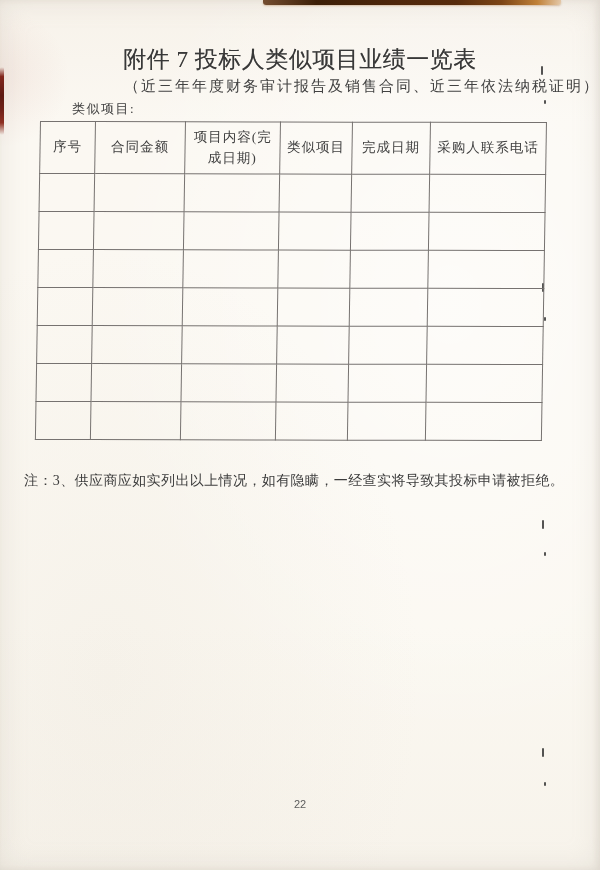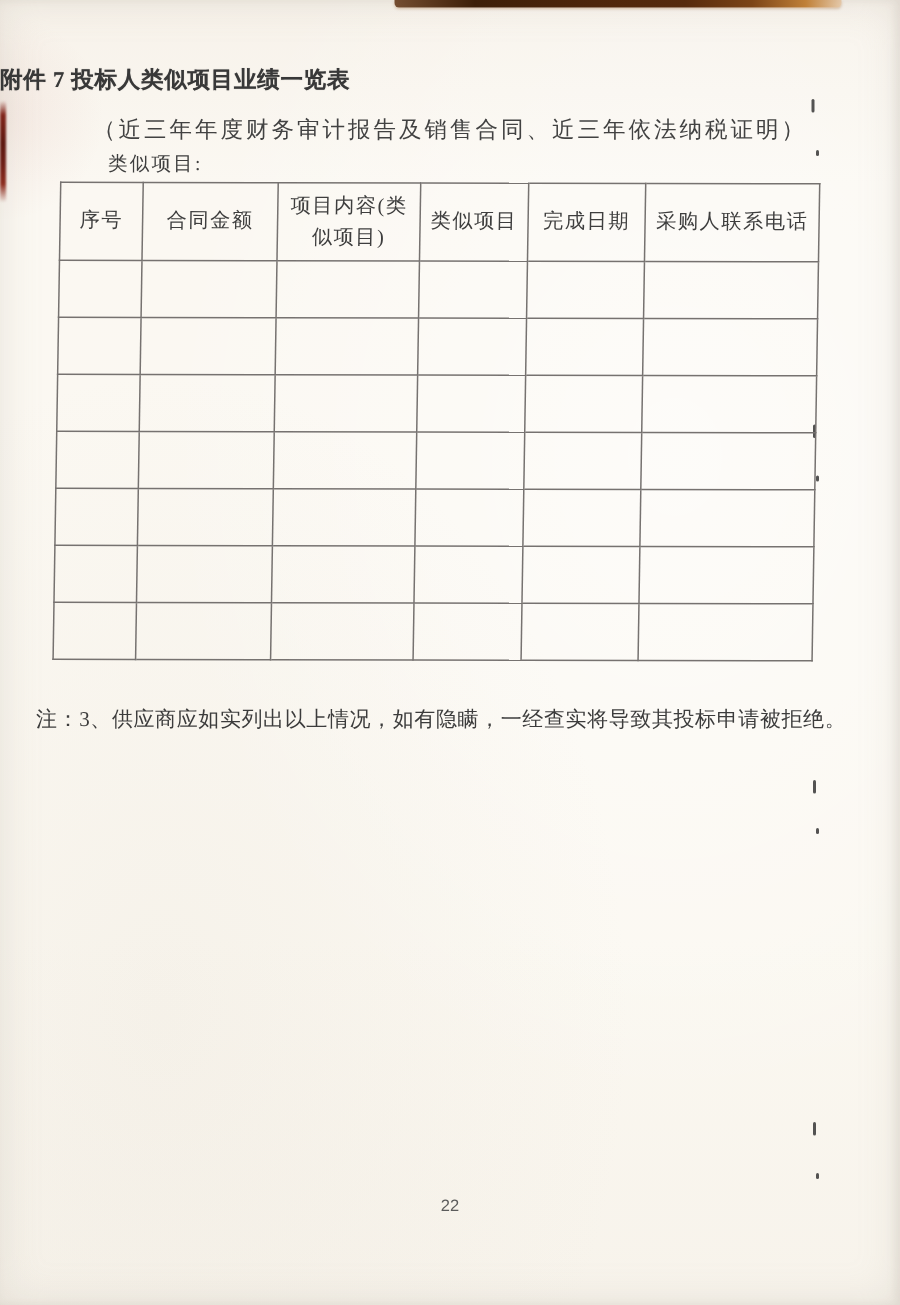--- a/index.html
+++ b/index.html
@@ -45,28 +45,29 @@
   .m3 { left: 542px; top: 283px; }
   .m4 { left: 544px; top: 317px; }
   .m5 { left: 542px; top: 520px; }
   .m6 { left: 544px; top: 552px; }
   .m7 { left: 542px; top: 748px; }
   .m8 { left: 544px; top: 782px; }
 
   
   .title {
     position: absolute; top: 44px; left: 0; width: 100%;
-    font-size: 15px; font-weight: bold;
+    text-align: center;
+    font-size: 23px; font-weight: normal;
     letter-spacing: 0.5px;
     color: #383838;
     text-shadow: 0 0 0.5px rgba(56,56,56,0.55);
   }
   .subtitle {
     position: absolute; top: 77px; left: 0; width: 100%;
-    text-align: center;
+    text-align: right;
     font-size: 15px; letter-spacing: 2px;
     color: #424242;
   }
   .project-label {
     position: absolute; top: 100px; left: 72px;
     font-size: 13px; letter-spacing: 1.5px;
     color: #3e3e3e;
   }
 
   
@@ -135,21 +136,21 @@
         <col style="width: 90px;">
         <col style="width: 95px;">
         <col style="width: 72px;">
         <col style="width: 78px;">
         <col style="width: 116px;">
       </colgroup>
     <thead>
       <tr>
           <th>序号</th>
           <th>合同金额</th>
-          <th>项目内容(类似项目)</th>
+          <th>项目内容(完成日期)</th>
           <th>类似项目</th>
           <th>完成日期</th>
           <th>采购人联系电话</th>
         </tr>
     </thead>
     <tbody>
         <tr>
           <td></td>
           <td></td>
           <td></td>

